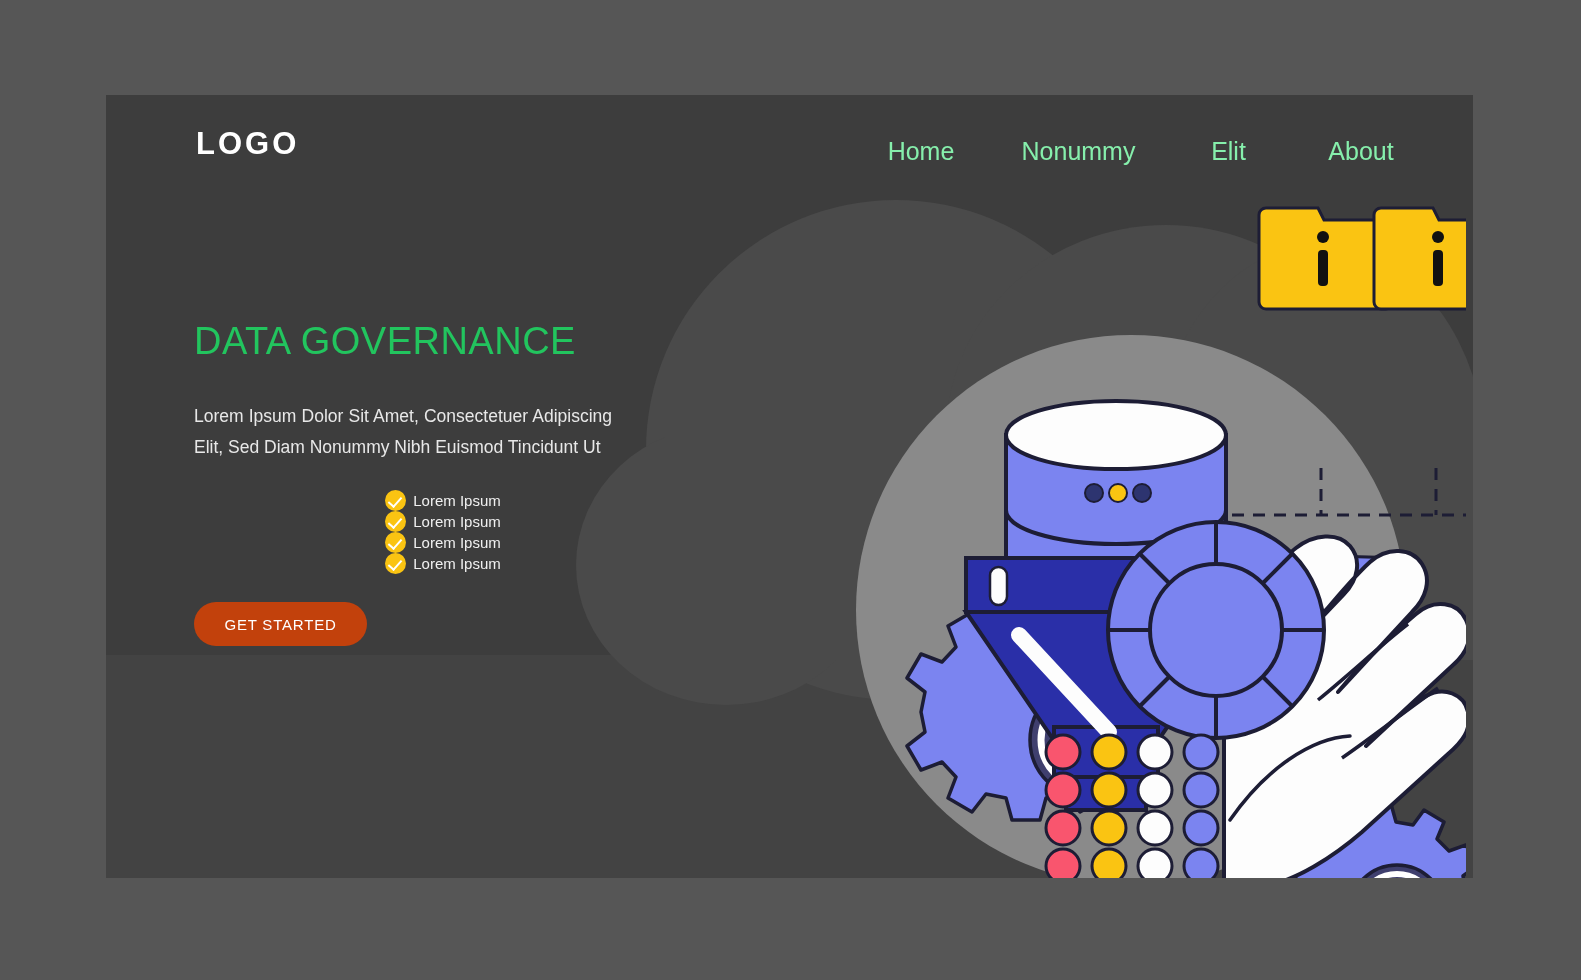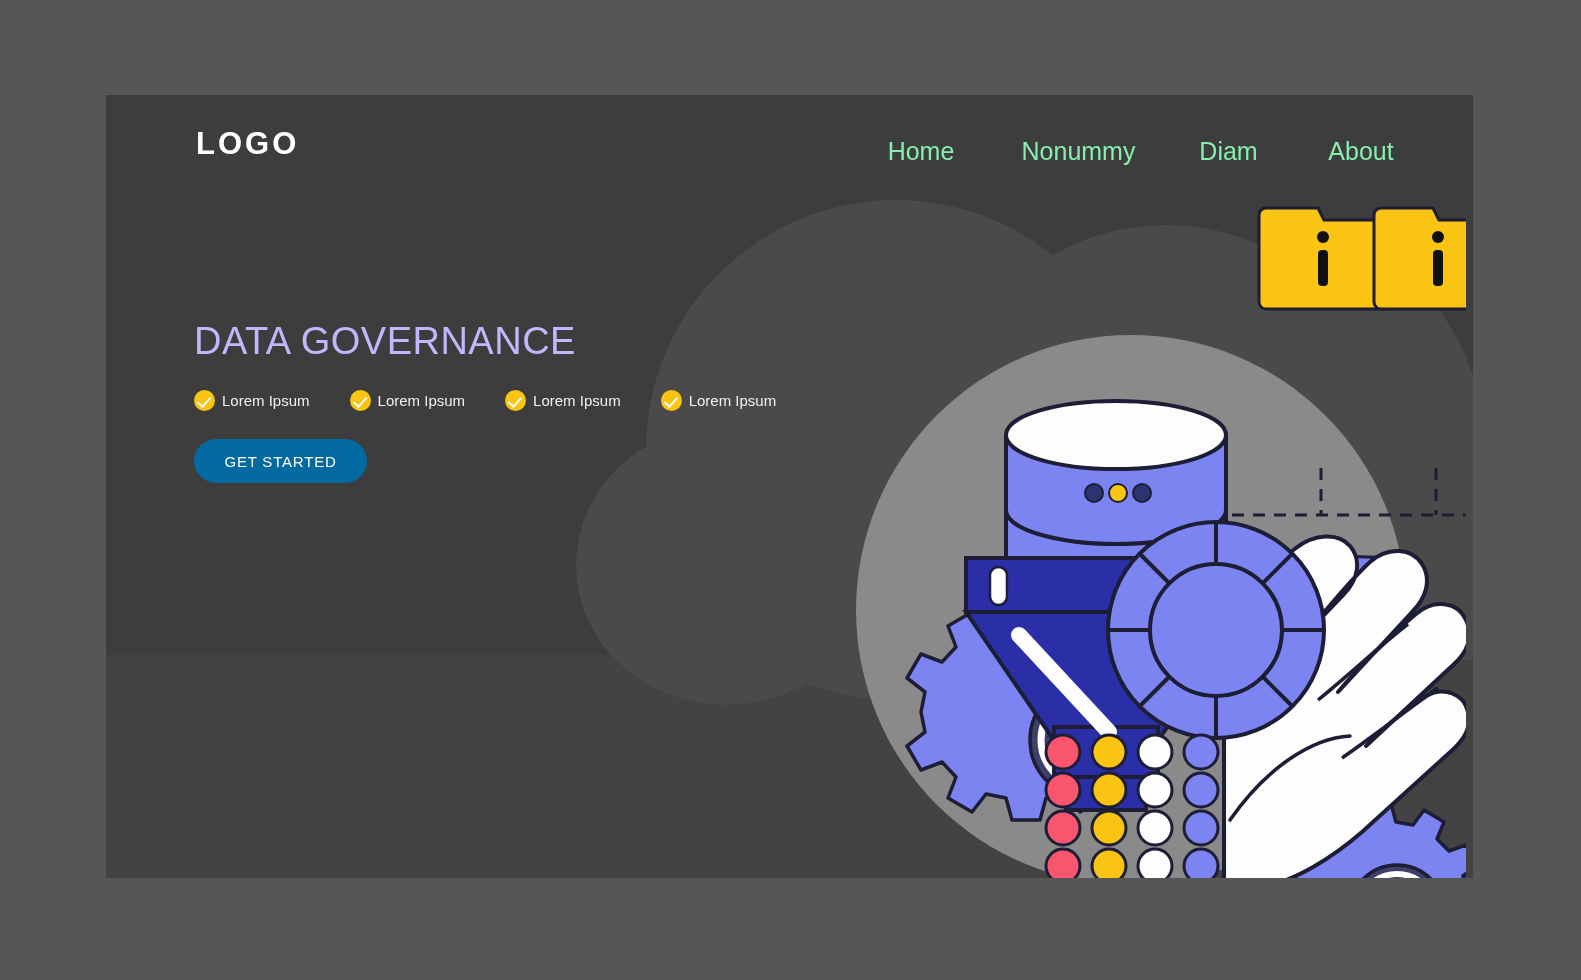--- a/index.html
+++ b/index.html
@@ -75,39 +75,40 @@
   .nav-item.n2 { width: 145px; }
   .nav-item.n3 { width: 120px; }
 
   
   .hero {
     position: absolute;
     left: 88px; top: 225px;
     width: 530px;
   }
   .hero-title {
-    color: #c4b5fd;
+    color: #22c55e;
     font-size: 38px;
     font-weight: 300;
     letter-spacing: 0.5px;
     white-space: nowrap;
   }
   .hero-sub {
     margin-top: 38px;
     color: #e8e8e8;
     font-size: 17.5px;
     line-height: 31px;
     text-align: justify;
     width: 418px;
   }
   .features {
     margin-top: 27px;
     display: flex;
     align-items: center;
-    gap: 8px;
+    gap: 0px;
+    flex-direction: column;
   }
   .feature {
     display: flex;
     align-items: center;
     gap: 7px;
     margin-right: 32px;
   }
   .check {
     width: 21px; height: 21px;
     border-radius: 50%;
@@ -126,21 +127,21 @@
   }
   .feature-label {
     color: #f0f0f0;
     font-size: 15px;
     white-space: nowrap;
   }
   .cta {
     margin-top: 28px;
     width: 173px; height: 44px;
     border-radius: 24px;
-    background: #0369a1;
+    background: #c2410c;
     border: none;
     color: #ffffff;
     font-size: 15px;
     letter-spacing: 0.8px;
     font-family: "Liberation Sans", sans-serif;
     cursor: pointer;
   }
 
   
   .illo {
@@ -163,26 +164,27 @@
     <div class="blob b2"></div>
     <div class="blob b3"></div>
     <div class="blob b4"></div>
     <div class="blob-box"></div>
 
     <div class="logo">LOGO</div>
 
     <nav class="nav">
       <div class="nav-item n0">Home</div>
       <div class="nav-item n1">Nonummy</div>
-      <div class="nav-item n2">Diam</div>
+      <div class="nav-item n2">Elit</div>
       <div class="nav-item n3">About</div>
     </nav>
 
     <div class="hero">
       <h1 class="hero-title">DATA GOVERNANCE</h1>
+      <p class="hero-sub">Lorem Ipsum Dolor Sit Amet, Consectetuer Adipiscing Elit, Sed Diam Nonummy Nibh Euismod Tincidunt Ut</p>
 
       <div class="features">
         <div class="feature">
           <span class="check"></span>
           <span class="feature-label">Lorem Ipsum</span>
         </div>
         <div class="feature">
           <span class="check"></span>
           <span class="feature-label">Lorem Ipsum</span>
         </div>

